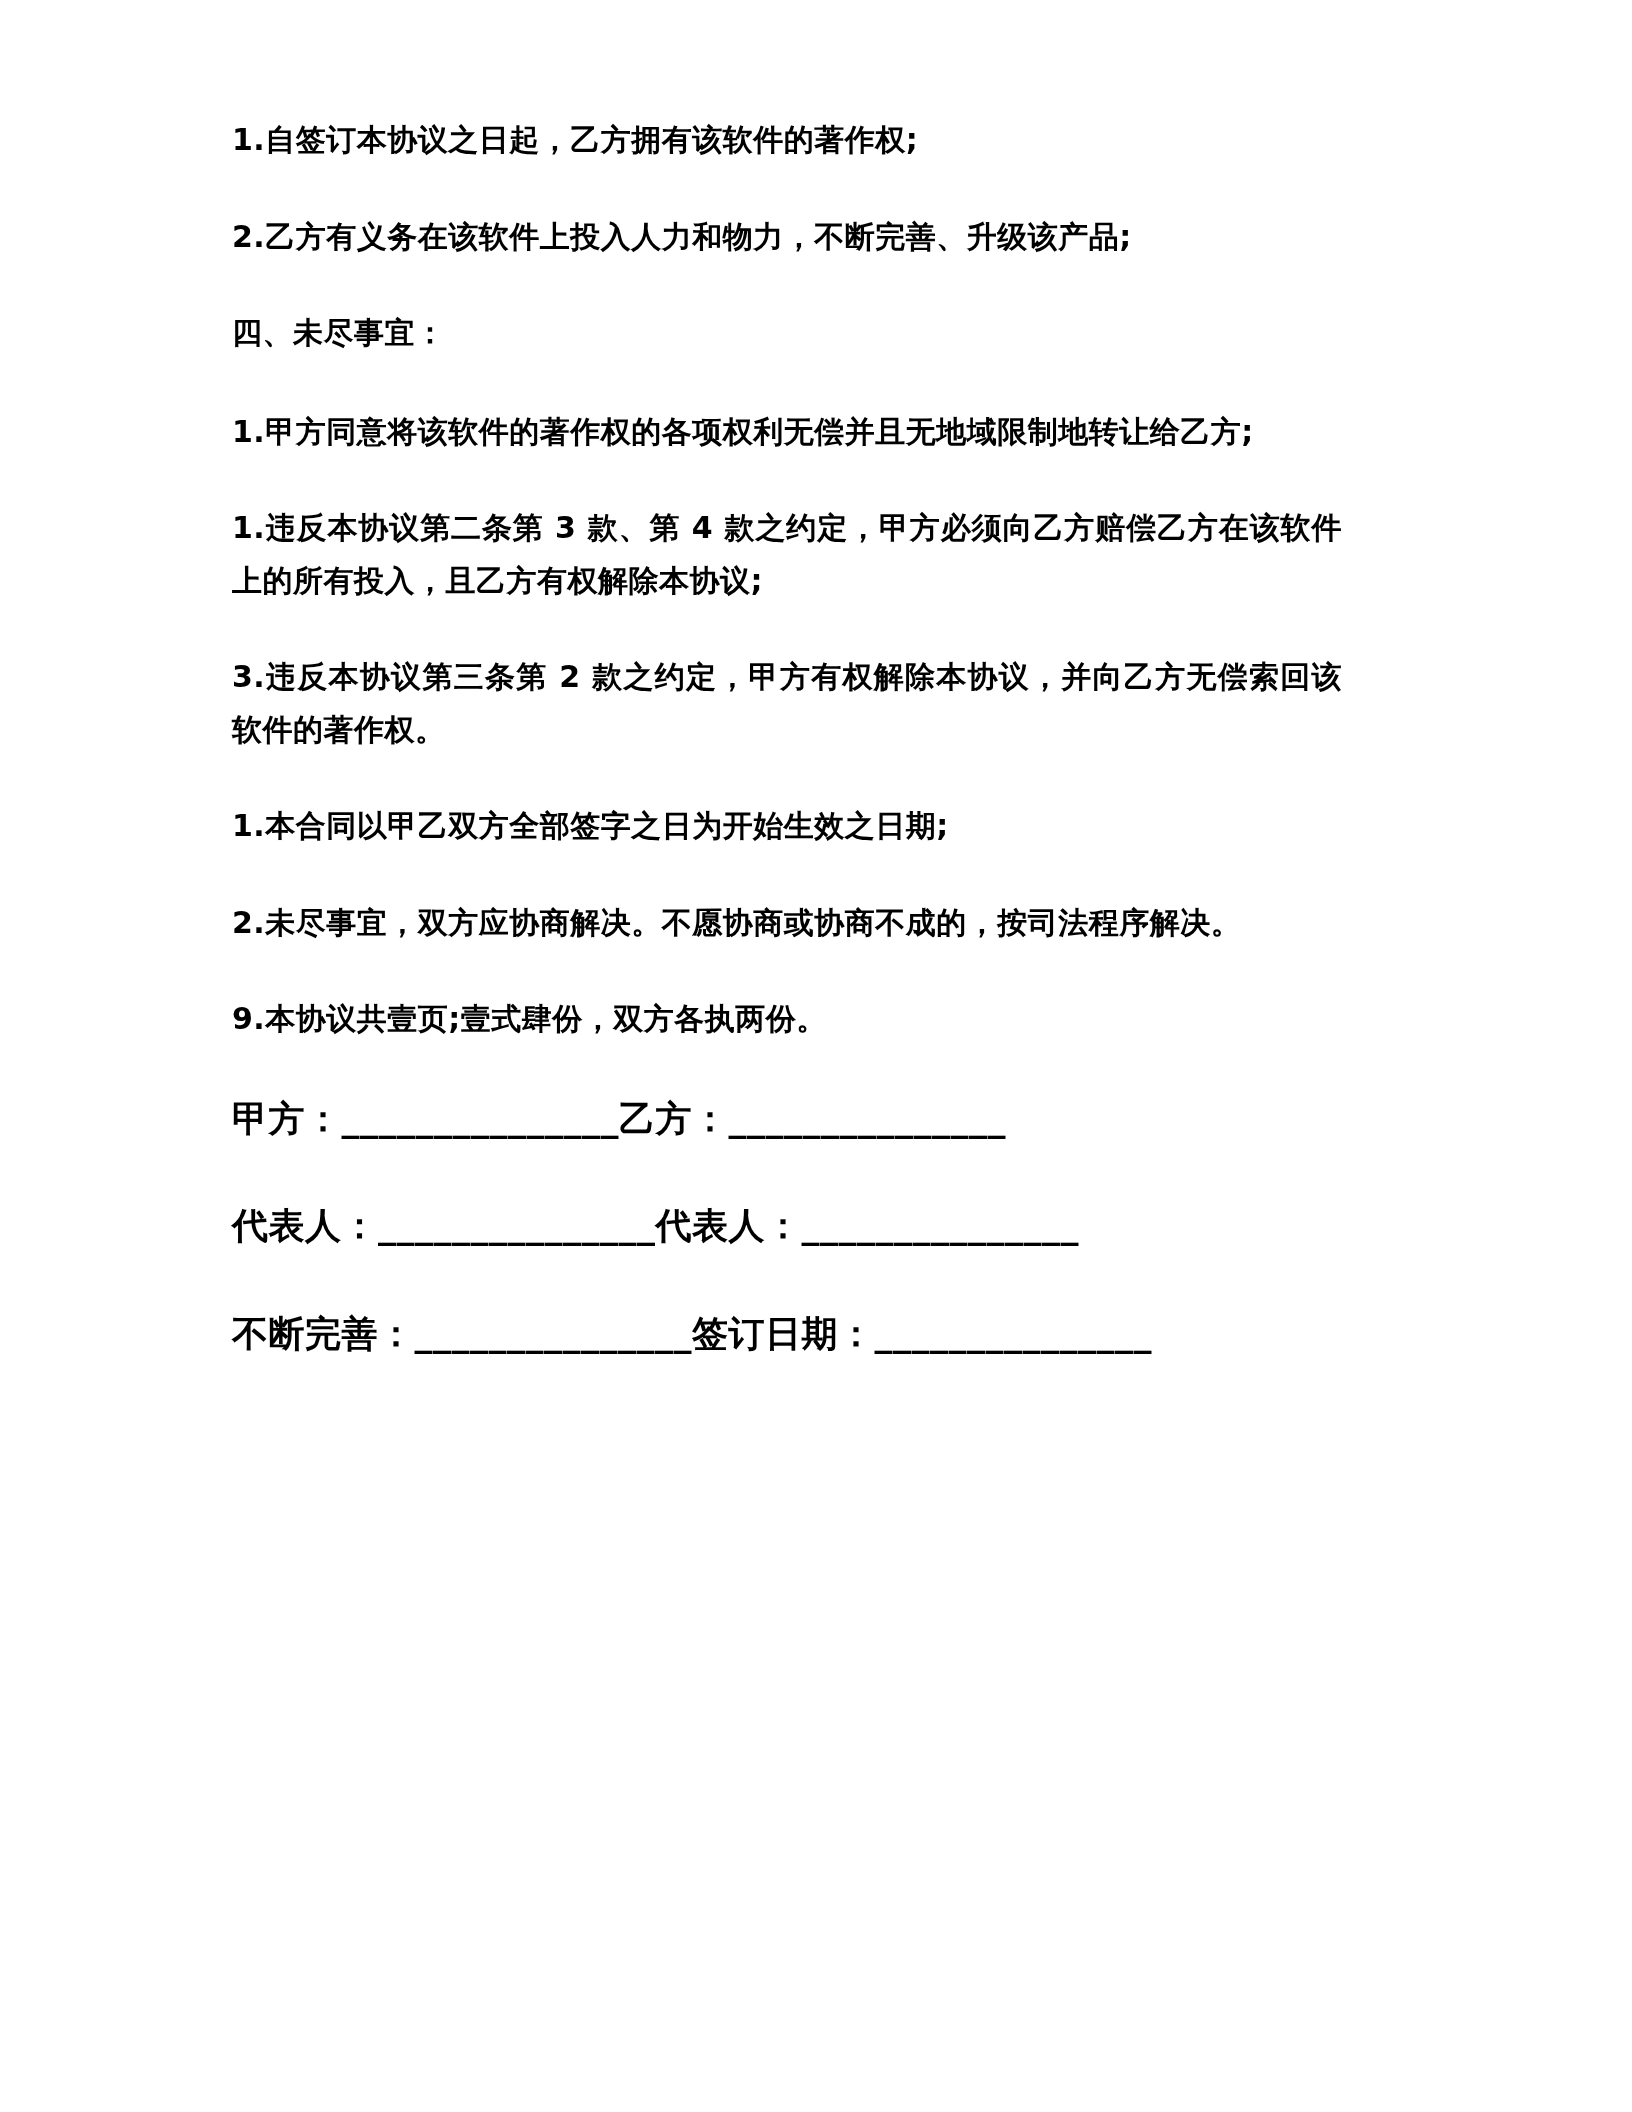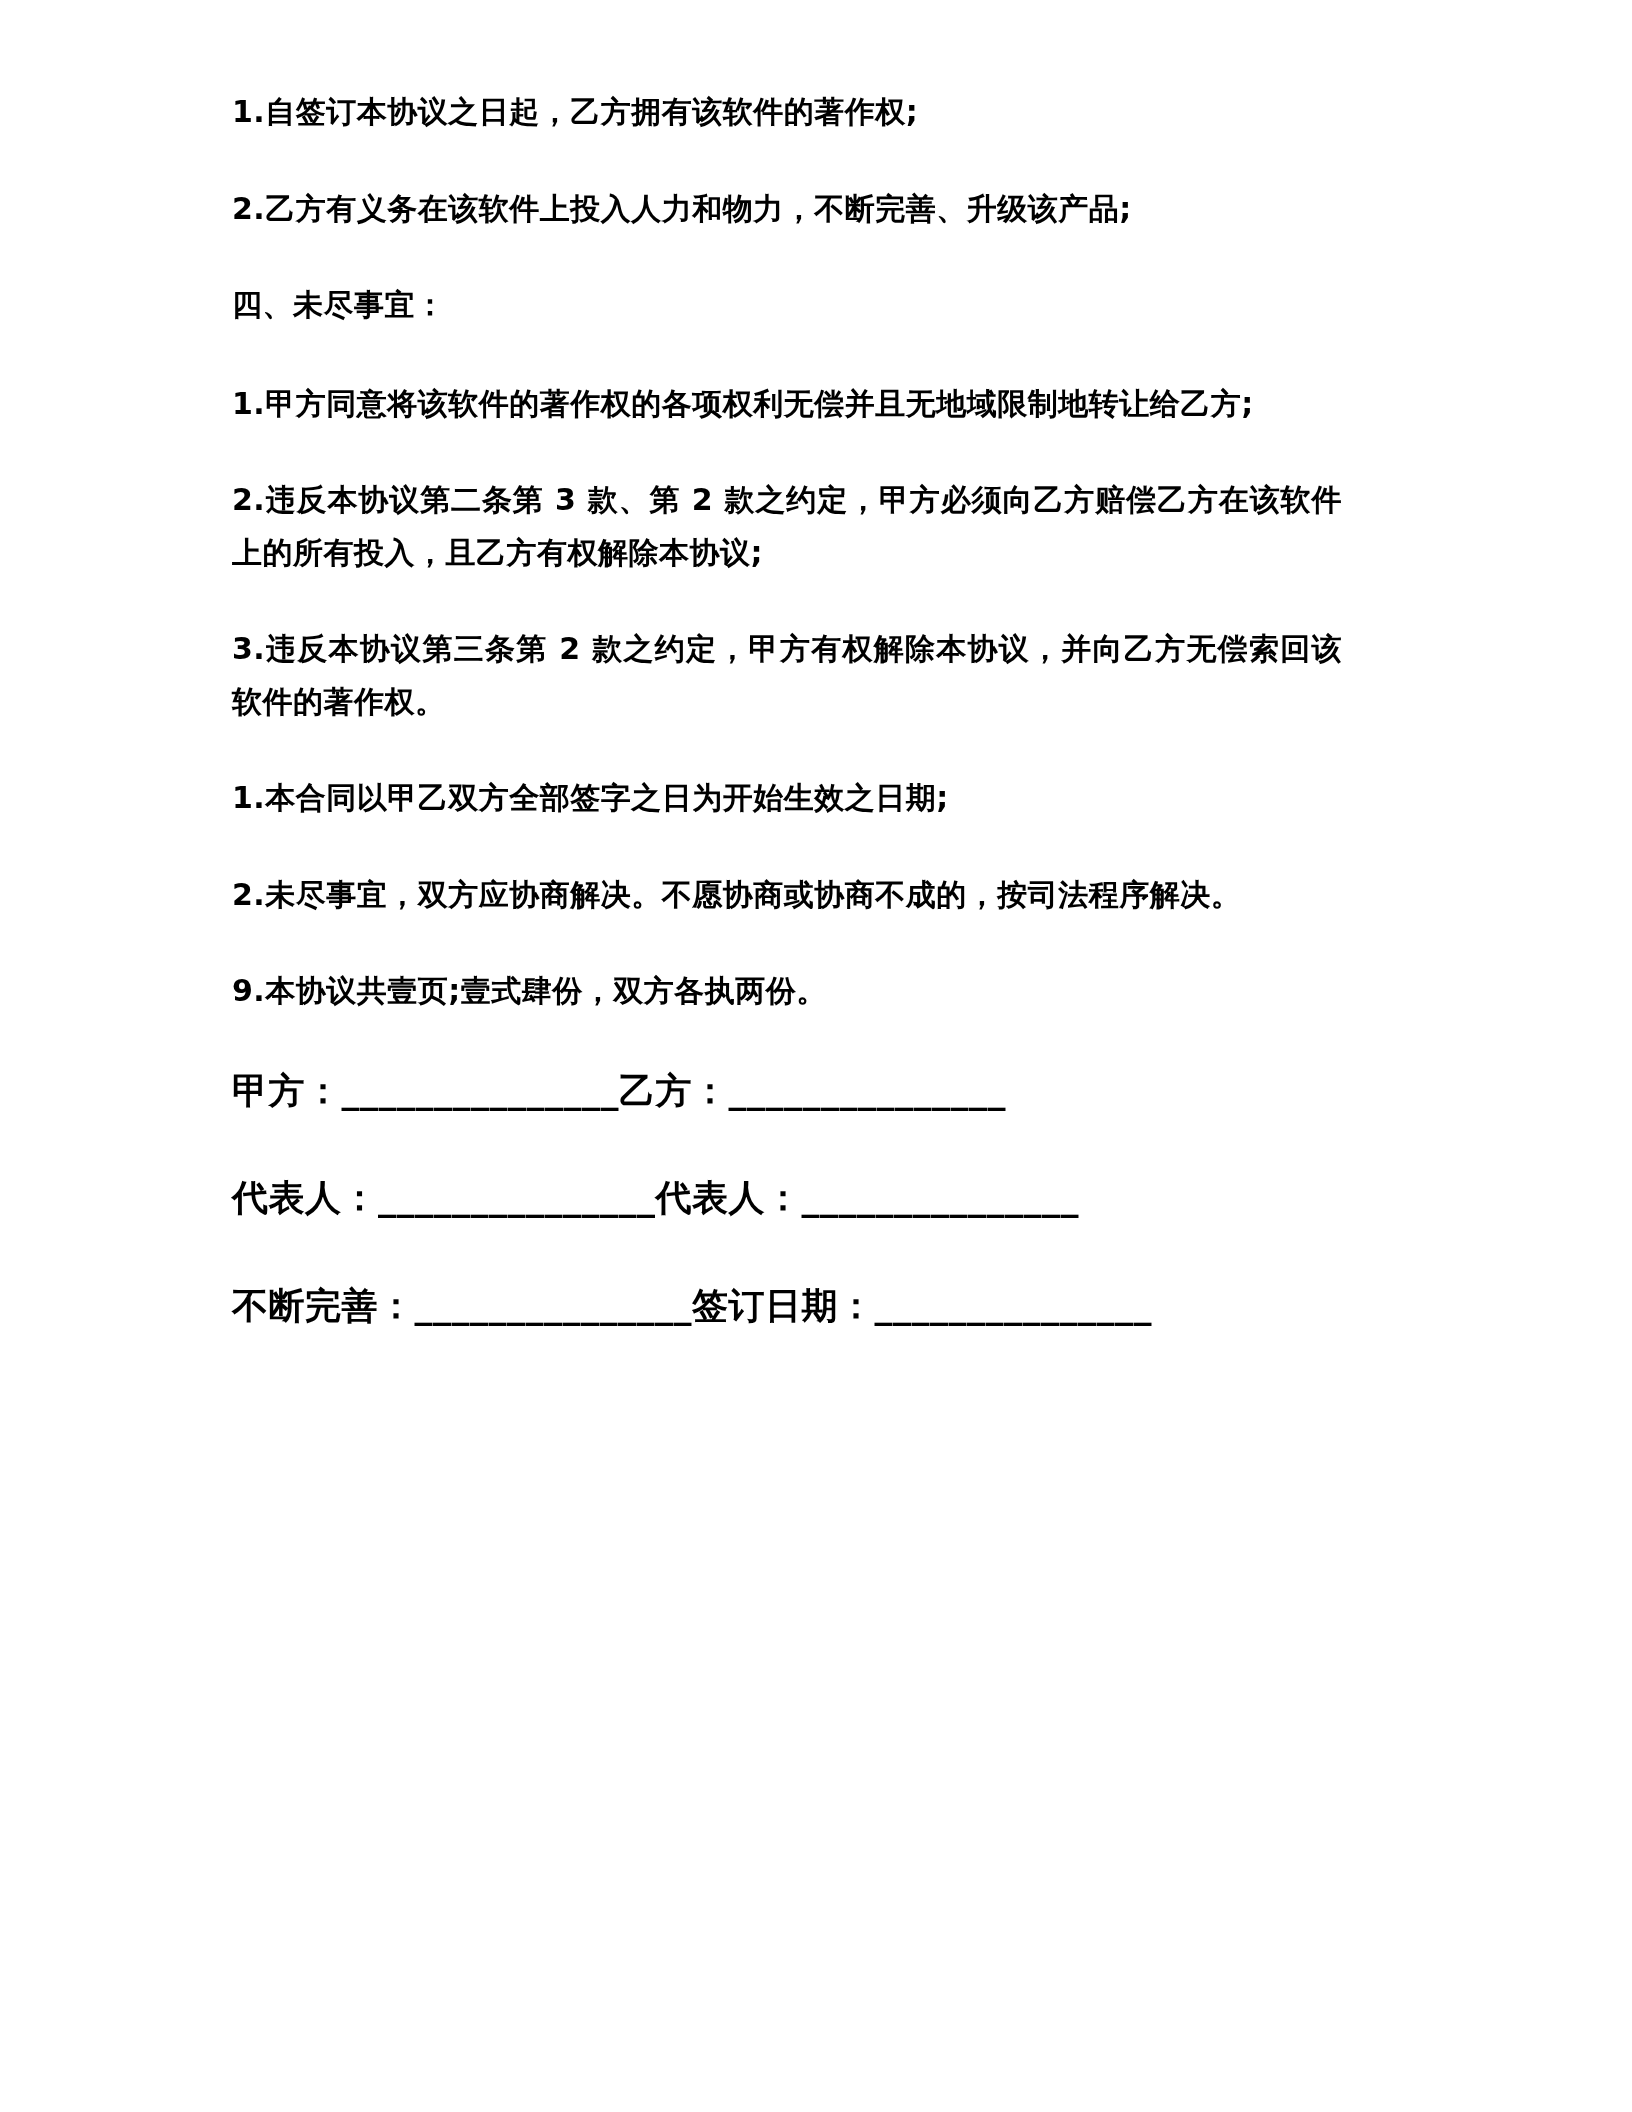--- a/index.html
+++ b/index.html
@@ -12,21 +12,21 @@
     height: 2112px;
     font-family: "DejaVu Sans", "Liberation Sans", sans-serif;
     color: #000000;
     -webkit-font-smoothing: antialiased;
   }
   .page {
     position: relative;
     width: 1632px;
     height: 2112px;
     box-sizing: border-box;
-    padding: 86px 200px 0 232px;
+    padding: 114px 200px 0 232px;
     background: #ffffff;
   }
   .doc-body {
     width: 1110px;
   }
   p.para {
     margin: 0 0 44px 0;
     font-size: 30px;
     line-height: 1.75;
     font-weight: 700;
@@ -52,21 +52,21 @@
 </head>
 <body>
 
 <div class="page">
   <div class="doc-body">
 
     <p class="para">1.自签订本协议之日起，乙方拥有该软件的著作权;</p>
     <p class="para">2.乙方有义务在该软件上投入人力和物力，不断完善、升级该产品;</p>
     <p class="para heading">四、未尽事宜：</p>
     <p class="para">1.甲方同意将该软件的著作权的各项权利无偿并且无地域限制地转让给乙方;</p>
-    <p class="para">2.违反本协议第二条第 3 款、第 2 款之约定，甲方必须向乙方赔偿乙方在该软件上的所有投入，且乙方有权解除本协议;</p>
+    <p class="para">1.违反本协议第二条第 3 款、第 4 款之约定，甲方必须向乙方赔偿乙方在该软件上的所有投入，且乙方有权解除本协议;</p>
     <p class="para">3.违反本协议第三条第 2 款之约定，甲方有权解除本协议，并向乙方无偿索回该软件的著作权。</p>
     <p class="para">1.本合同以甲乙双方全部签字之日为开始生效之日期;</p>
     <p class="para">2.未尽事宜，双方应协商解决。不愿协商或协商不成的，按司法程序解决。</p>
     <p class="para">9.本协议共壹页;壹式肆份，双方各执两份。</p>
 
     <p class="sig first-sig">甲方：_______________乙方：_______________</p>
     <p class="sig">代表人：_______________代表人：_______________</p>
     <p class="sig">不断完善：_______________签订日期：_______________</p>
 
   </div>

